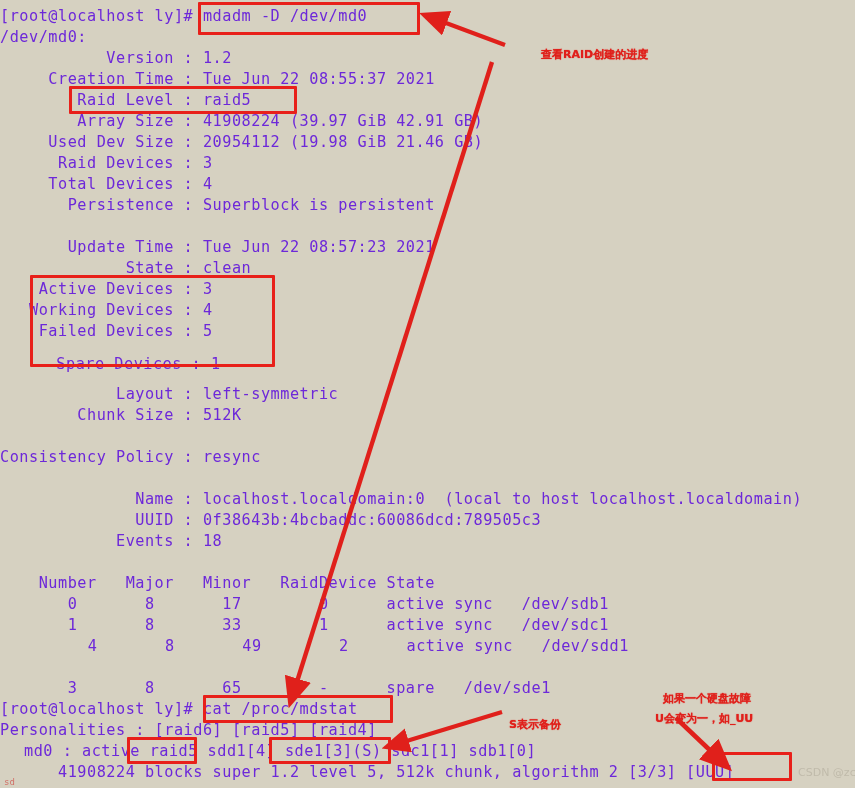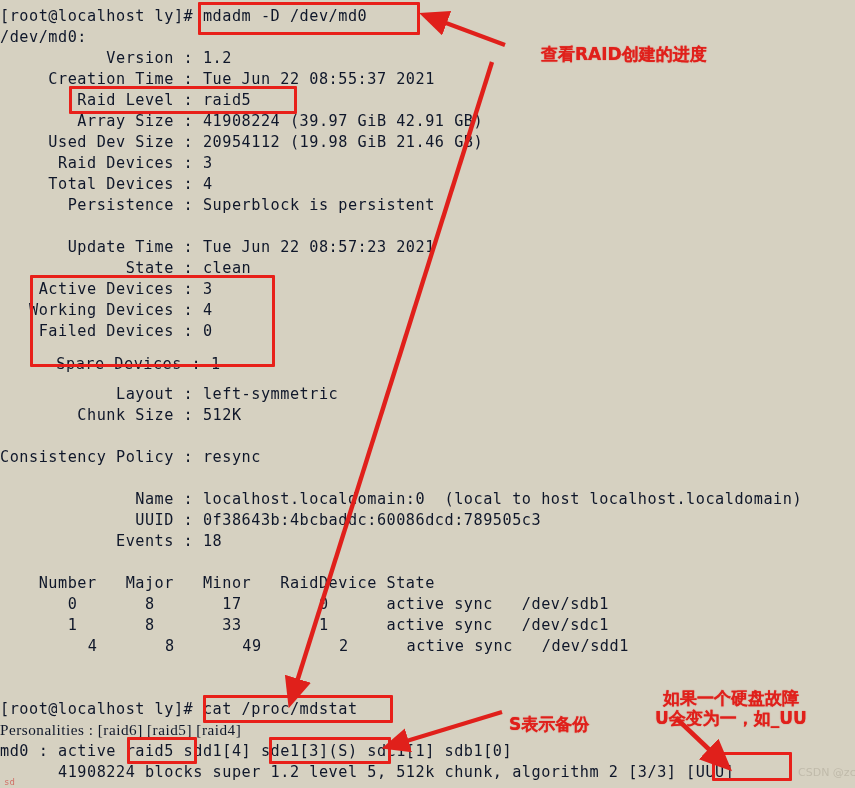--- a/index.html
+++ b/index.html
@@ -15,34 +15,34 @@
     padding:0;
     box-sizing:border-box;
   }
   .line{
     position:absolute;
     left:0;
     white-space:pre;
     font-size:15.2px;
     line-height:20px;
     letter-spacing:0.52px;
-    color:#0f172a;
+    color:#6d28d9;
     font-family:"DejaVu Sans Mono","Liberation Mono",monospace;
   }
   
   svg#overlay{
     position:absolute;left:0;top:0;width:855px;height:788px;
     pointer-events:none;
   }
   .annot{
     position:absolute;
     color:#e0201b;
     font-family:"DejaVu Sans","Liberation Sans",sans-serif;
     font-weight:bold;
-    font-size:17px;
+    font-size:11px;
     line-height:21px;
     white-space:pre;
     text-shadow:0 0 1px #e0201b;
   }
   .box{
     position:absolute;
     border:3px solid #e8201a;
     box-sizing:border-box;
     border-radius:1px;
   }
@@ -76,40 +76,41 @@
   <div class="line" style="top:111px;">        Array Size : 41908224 (39.97 GiB 42.91 GB)</div>
   <div class="line" style="top:132px;">     Used Dev Size : 20954112 (19.98 GiB 21.46 GB)</div>
   <div class="line" style="top:153px;">      Raid Devices : 3</div>
   <div class="line" style="top:174px;">     Total Devices : 4</div>
   <div class="line" style="top:195px;">       Persistence : Superblock is persistent</div>
 
   <div class="line" style="top:237px;">       Update Time : Tue Jun 22 08:57:23 2021</div>
   <div class="line" style="top:258px;">             State : clean</div>
   <div class="line" style="top:279px;">    Active Devices : 3</div>
   <div class="line" style="top:300px;">   Working Devices : 4</div>
-  <div class="line" style="top:321px;">    Failed Devices : 0</div>
+  <div class="line" style="top:321px;">    Failed Devices : 5</div>
   <div class="line" style="top:354px;margin-left:8px;">     Spare Devices : 1</div>
 
   <div class="line" style="top:384px;">            Layout : left-symmetric</div>
   <div class="line" style="top:405px;">        Chunk Size : 512K</div>
 
   <div class="line" style="top:447px;">Consistency Policy : resync</div>
 
   <div class="line" style="top:489px;">              Name : localhost.localdomain:0  (local to host localhost.localdomain)</div>
   <div class="line" style="top:510px;">              UUID : 0f38643b:4bcbaddc:60086dcd:789505c3</div>
   <div class="line" style="top:531px;">            Events : 18</div>
 
   <div class="line" style="top:573px;text-align:right;">    Number   Major   Minor   RaidDevice State</div>
   <div class="line" style="top:594px;">       0       8       17        0      active sync   /dev/sdb1</div>
   <div class="line" style="top:615px;">       1       8       33        1      active sync   /dev/sdc1</div>
   <div class="line" style="top:636px;padding-left:20px;">       4       8       49        2      active sync   /dev/sdd1</div>
+  <div class="line" style="top:678px;">       3       8       65        -      spare   /dev/sde1</div>
 
   <div class="line" style="top:699px;">[root@localhost ly]# cat /proc/mdstat</div>
-  <div class="line" style="top:720px;font-family:Liberation Serif, serif;">Personalities : [raid6] [raid5] [raid4]</div>
-  <div class="line" style="top:741px;">md0 : active raid5 sdd1[4] sde1[3](S) sdc1[1] sdb1[0]</div>
+  <div class="line" style="top:720px;">Personalities : [raid6] [raid5] [raid4]</div>
+  <div class="line" style="top:741px;margin-left:24px;">md0 : active raid5 sdd1[4] sde1[3](S) sdc1[1] sdb1[0]</div>
   <div class="line" style="top:762px;">      41908224 blocks super 1.2 level 5, 512k chunk, algorithm 2 [3/3] [UUU]</div>
 
   <div class="tinyred" style="left:4px;top:777px;">sd</div>
 
   <div class="box" style="left:198px;top:2px;width:222px;height:33px;"></div>
   <div class="box" style="left:69px;top:86px;width:228px;height:28px;"></div>
   <div class="box" style="left:30px;top:275px;width:245px;height:92px;"></div>
   <div class="box" style="left:203px;top:695px;width:190px;height:28px;"></div>
   <div class="box" style="left:127px;top:737px;width:70px;height:27px;"></div>
   <div class="box" style="left:269px;top:737px;width:122px;height:27px;"></div>

